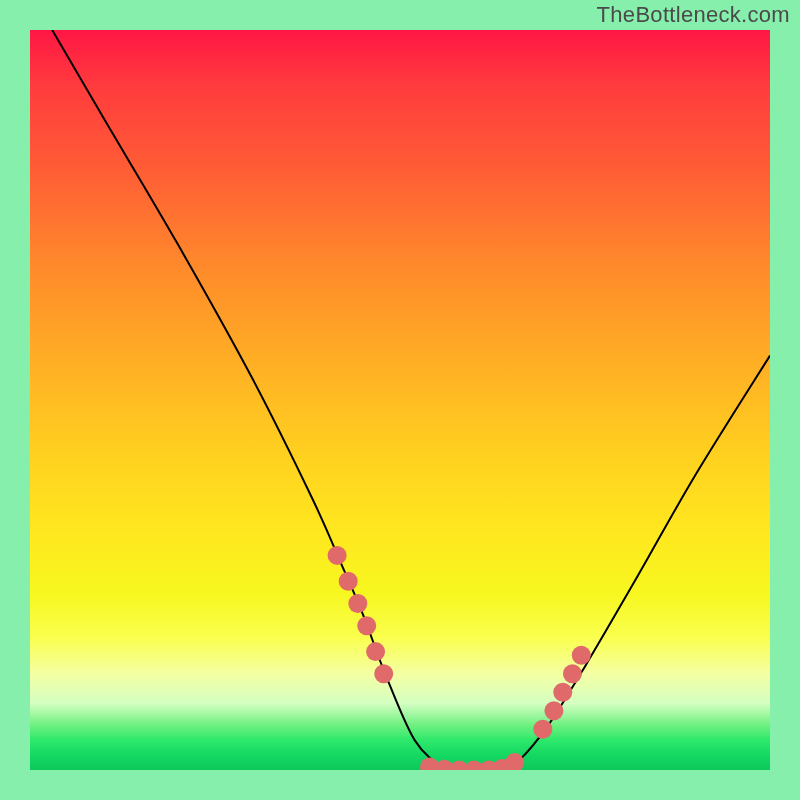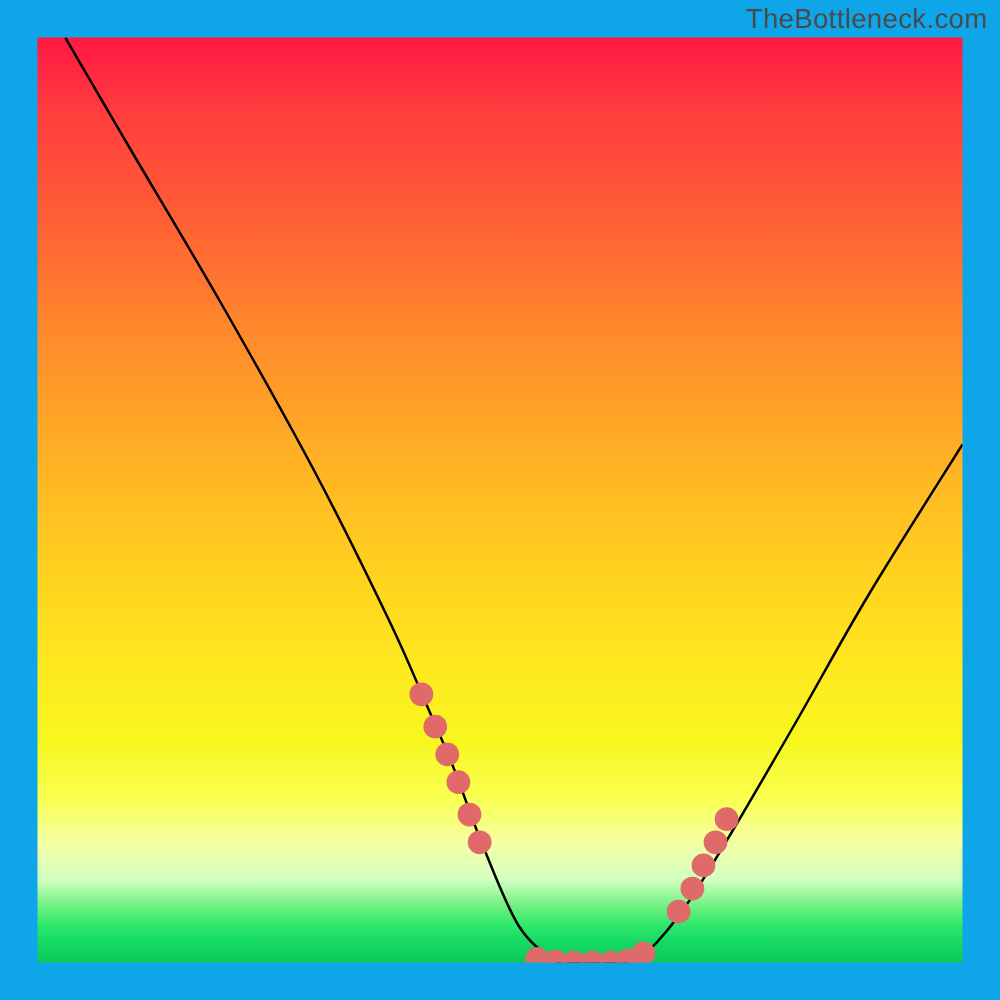--- a/index.html
+++ b/index.html
@@ -1,17 +1,17 @@
 <!DOCTYPE html>
 <html><head>
 <meta charset="utf-8">
 <style>
   * { margin: 0; padding: 0; box-sizing: border-box; }
   body { width: 800px; height: 800px; background: #000; position: relative; font-family: Arial, sans-serif; }
-  .frame { position: absolute; inset: 0; background: #0ea5e9; }
+  .frame { position: absolute; inset: 0; background: #86efac; }
   .plot-area { position: absolute; left: 30px; top: 30px; width: 740px; height: 740px; }
   .gradient-bg {
     position: absolute; inset: 0;
     background: linear-gradient(to bottom,
       #ff1744 0%,
       #ff3d3d 8%,
       #ff5a36 18%,
       #ff8a2b 32%,
       #ffb224 46%,
       #ffd21f 58%,

